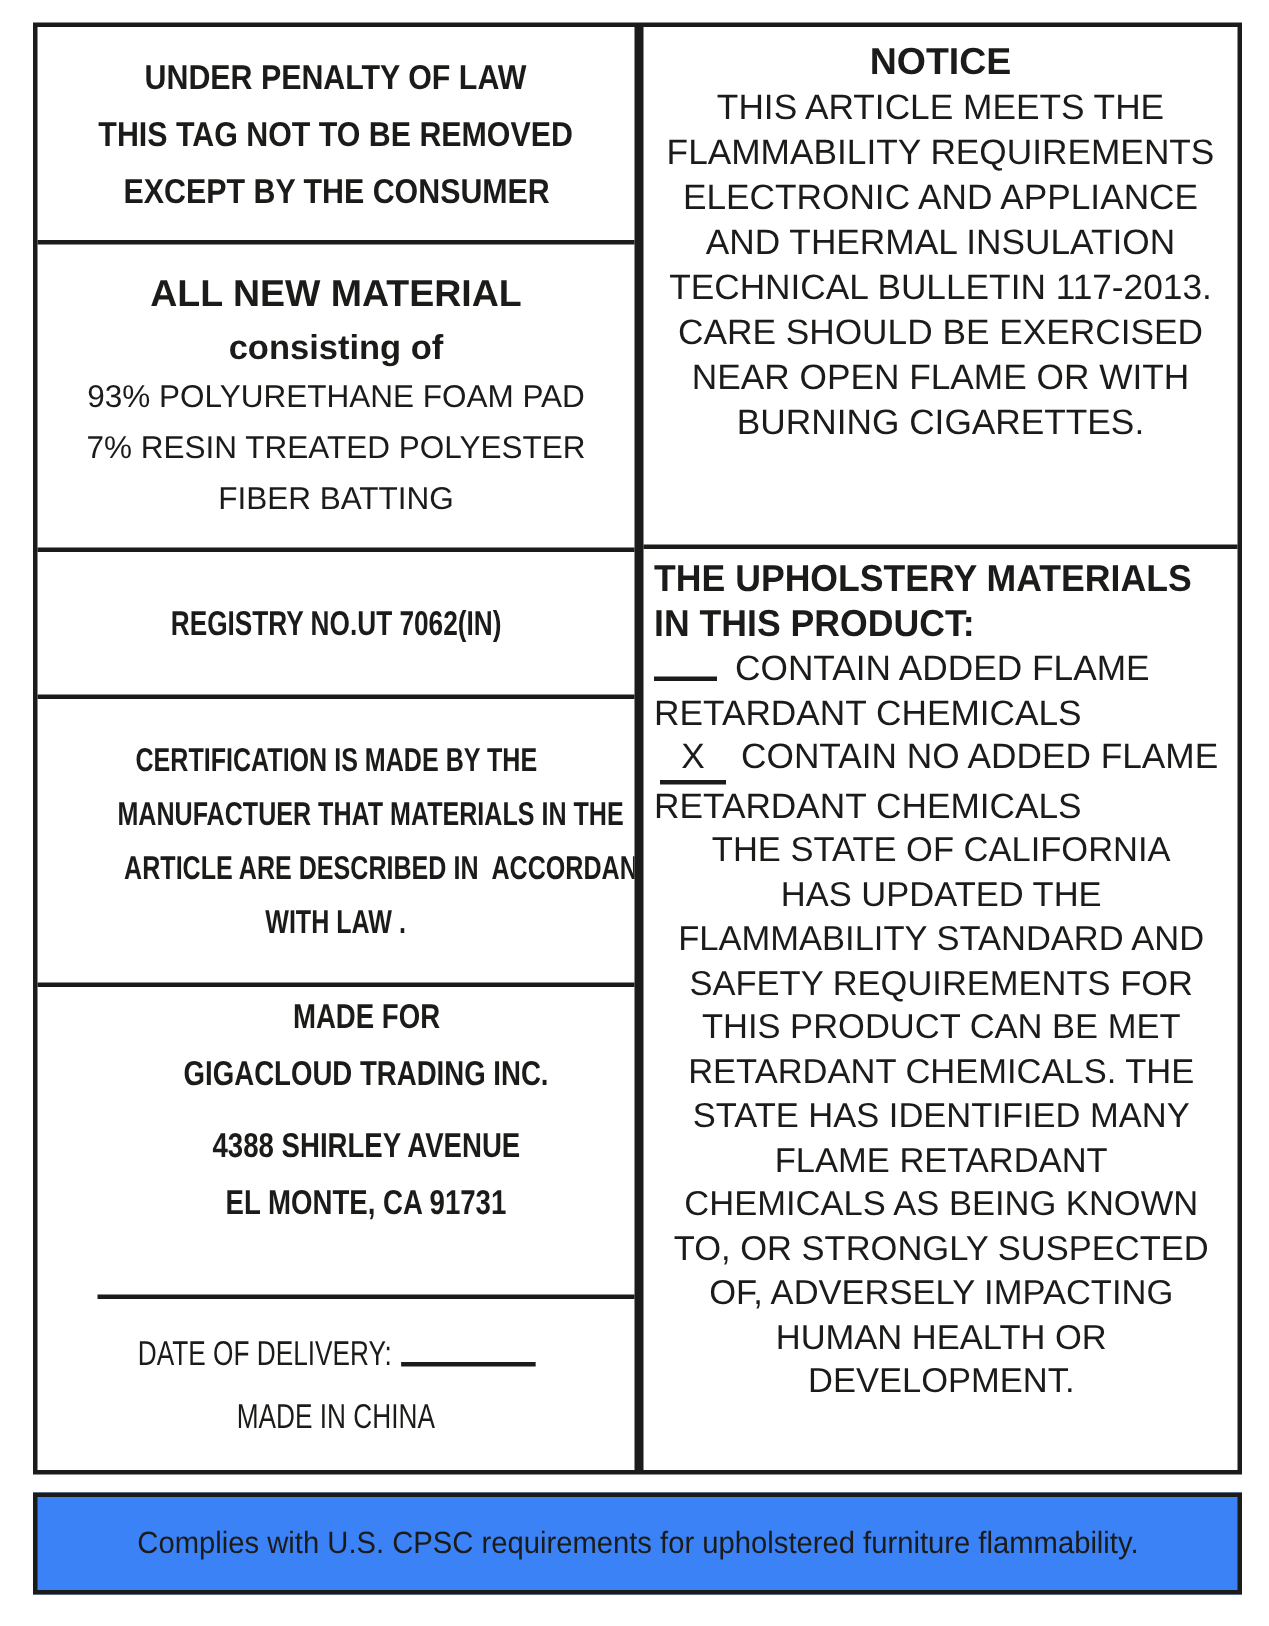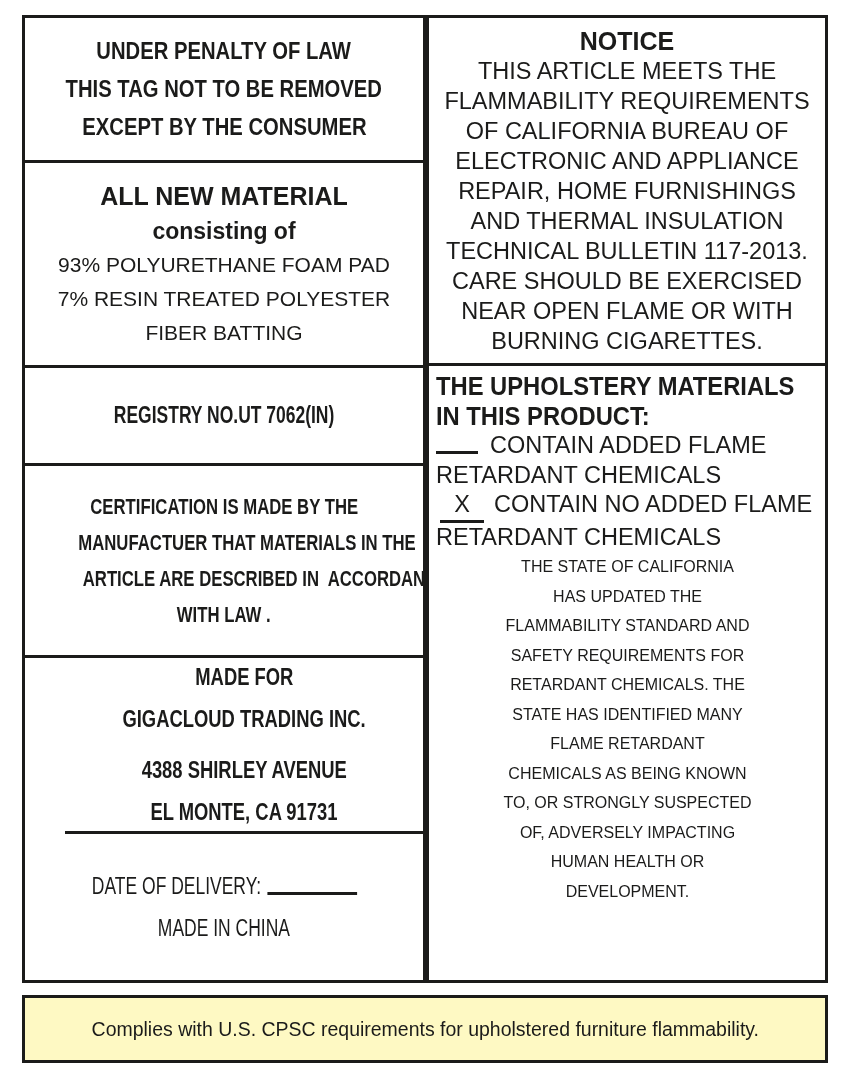--- a/index.html
+++ b/index.html
@@ -46,21 +46,21 @@
     overflow: hidden;
   }
   .hline {
     border-bottom: 3px solid #1b1b1a;
   }
   
   .lc1 { height: 145px; display: flex; flex-direction: column; justify-content: center; }
   .lc2 { height: 205px; display: flex; flex-direction: column; justify-content: center; }
   .lc3 { height: 98px;  display: flex; flex-direction: column; justify-content: center; }
   .lc4 { height: 192px; display: flex; flex-direction: column; justify-content: center; }
-  .lc5 { height: 176px; display: flex; flex-direction: column; justify-content: space-between; margin-left: 40px; }
+  .lc5 { height: 208px; display: flex; flex-direction: column; justify-content: flex-start; margin-left: 40px; }
   .lc6 { flex: 1;       display: flex; flex-direction: column; justify-content: center; }
   
   .rc1 { height: 348px; padding-top: 8px; }
   .rc2 { flex: 1; padding: 5px 6px 0 7px; }
   .line { white-space: pre-wrap; }
   .sq { display: inline-block; white-space: pre; }
 
   
   .cx88 { transform: scaleX(0.88); transform-origin: 50% 50%; }
   .cx80 { transform: scaleX(0.80); transform-origin: 50% 50%; }
@@ -77,21 +77,21 @@
   .cert-line    { font-size: 22px; font-weight: bold; line-height: 36px; text-align: center; }
   .madefor-line { font-size: 23px; font-weight: bold; line-height: 38px; text-align: center; }
   .addr-gap     { margin-top: 10px; }
   .deliv-line   { font-size: 23px; font-weight: normal; line-height: 42px; text-align: center; }
 
   .notice-heading { font-size: 25px; font-weight: bold; line-height: 30px; text-align: center; }
   .notice-line    { font-size: 23.5px; line-height: 30px; text-align: center; }
 
   .uph-heading  { font-size: 25px; font-weight: bold; line-height: 30px; text-align: left; }
   .uph-line     { font-size: 23.5px; line-height: 29.5px; text-align: left; }
-  .uph-center   { font-size: 16px; line-height: 29.5px; text-align: center; }
+  .uph-center   { font-size: 23px; line-height: 29.5px; text-align: center; }
 
   .blank-none {
     display: inline-block;
     width: 42px;
     height: 19px;
     border-bottom: 3px solid #1b1b1a;
     margin-right: 12px;
     vertical-align: -1px;
   }
   .blank-x {
@@ -115,21 +115,21 @@
     position: absolute;
     left: 22px;
     top: 995px;
     width: 806px;
     height: 68px;
     border: 3px solid #1b1b1a;
     box-sizing: border-box;
     display: flex;
     align-items: center;
     justify-content: center;
-    background: #fef9c3;
+    background: #3b82f6;
   }
   .footer-text { font-size: 20.5px; }
 </style>
 </head>
 <body>
 
 <div class="main-box">
 
   <div class="col-left">
 
@@ -173,23 +173,21 @@
   </div>
 
   <div class="v-divider"></div>
 
   <div class="col-right">
 
     <div class="cell rc1 hline">
       <div class="notice-heading">NOTICE</div>
       <div class="notice-line">THIS ARTICLE MEETS THE</div>
       <div class="notice-line">FLAMMABILITY REQUIREMENTS</div>
-      <div class="notice-line">OF CALIFORNIA BUREAU OF</div>
       <div class="notice-line">ELECTRONIC AND APPLIANCE</div>
-      <div class="notice-line">REPAIR, HOME FURNISHINGS</div>
       <div class="notice-line">AND THERMAL INSULATION</div>
       <div class="notice-line">TECHNICAL BULLETIN 117-2013.</div>
       <div class="notice-line">CARE SHOULD BE EXERCISED</div>
       <div class="notice-line">NEAR OPEN FLAME OR WITH</div>
       <div class="notice-line">BURNING CIGARETTES.</div>
     </div>
 
     <div class="cell rc2">
       <div class="uph-heading"><span class="sq cx95l">THE UPHOLSTERY MATERIALS</span></div>
       <div class="uph-heading"><span class="sq cx95l">IN THIS PRODUCT:</span></div>
@@ -197,20 +195,21 @@
       <div class="uph-line"><span class="blank-none"></span><span>CONTAIN ADDED FLAME</span></div>
       <div class="uph-line">RETARDANT CHEMICALS</div>
 
       <div class="uph-line"><span class="blank-x">X</span><span>CONTAIN NO ADDED FLAME</span></div>
       <div class="uph-line">RETARDANT CHEMICALS</div>
 
       <div class="uph-center">THE STATE OF CALIFORNIA</div>
       <div class="uph-center">HAS UPDATED THE</div>
       <div class="uph-center">FLAMMABILITY STANDARD AND</div>
       <div class="uph-center">SAFETY REQUIREMENTS FOR</div>
+      <div class="uph-center">THIS PRODUCT CAN BE MET</div>
       <div class="uph-center">RETARDANT CHEMICALS. THE</div>
       <div class="uph-center">STATE HAS IDENTIFIED MANY</div>
       <div class="uph-center">FLAME RETARDANT</div>
       <div class="uph-center">CHEMICALS AS BEING KNOWN</div>
       <div class="uph-center">TO, OR STRONGLY SUSPECTED</div>
       <div class="uph-center">OF, ADVERSELY IMPACTING</div>
       <div class="uph-center">HUMAN HEALTH OR</div>
       <div class="uph-center">DEVELOPMENT.</div>
     </div>
 

